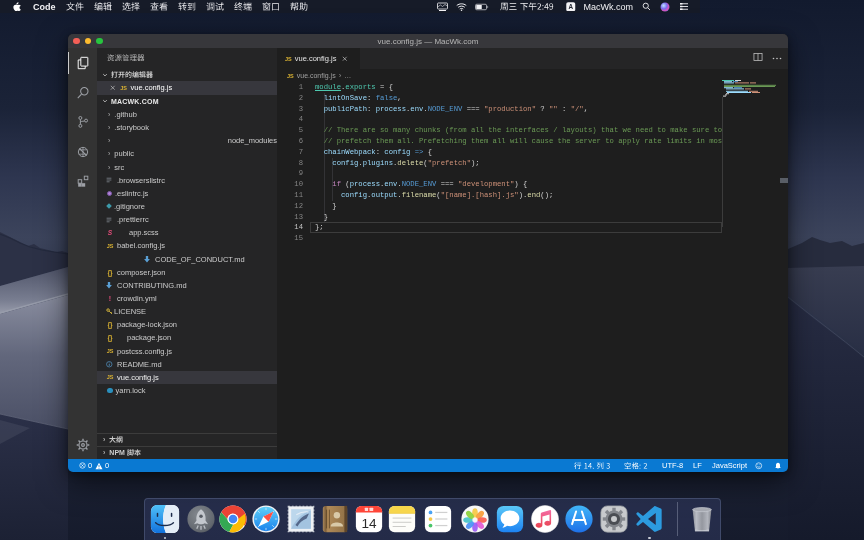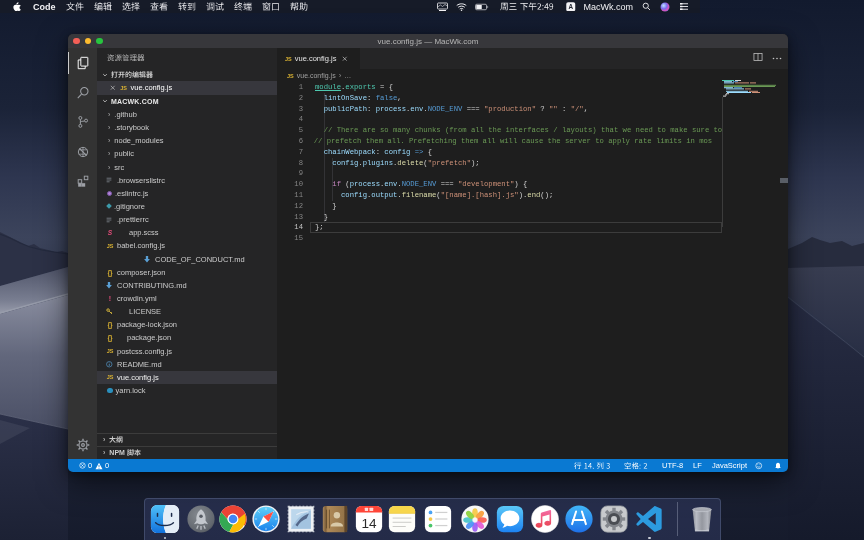--- a/index.html
+++ b/index.html
@@ -316,21 +316,21 @@
           <span style="margin-left:3px; letter-spacing:0.2px;">MACWK.COM</span>
         </div>
       <div class="srow" style="top:59.9px;">
           <span class="chev" style="margin-left:11px;">›</span>
           <span style="margin-left:4px;">.github</span>
         </div>
       <div class="srow" style="top:73.0px;">
           <span class="chev" style="margin-left:11px;">›</span>
           <span style="margin-left:4px;">.storybook</span>
         </div>
-      <div class="srow" style="top:86.2px;">
+      <div class="srow" style="top:86.2px;justify-content:space-between;">
           <span class="chev" style="margin-left:11px;">›</span>
           <span style="margin-left:4px;">node_modules</span>
         </div>
       <div class="srow" style="top:99.3px;">
           <span class="chev" style="margin-left:11px;">›</span>
           <span style="margin-left:4px;">public</span>
         </div>
       <div class="srow" style="top:112.5px;">
           <span class="chev" style="margin-left:11px;">›</span>
           <span style="margin-left:4px;">src</span>
@@ -389,21 +389,21 @@
         </div>
       <div class="srow" style="top:244.0px;">
           <span class="ficon" style="margin-left:9px; color:#e44d7a; font-weight:bold;">!</span>
           <span style="margin-left:3px;">crowdin.yml</span>
         </div>
       <div class="srow" style="top:257.1px;">
           <svg style="margin-left:9px; width:7px; height:7px;" viewBox="0 0 10 10" fill="none" stroke="#d4b43c" stroke-width="1.4">
             <circle cx="3" cy="3" r="1.8"></circle>
             <path d="M4.5,4.5 L8.5,8.5 M7,7 L8.3,5.7"></path>
           </svg>
-          <span style="margin-left:16px;">LICENSE</span>
+          <span style="margin-left:1px;">LICENSE</span>
         </div>
       <div class="srow" style="top:270.3px;">
           <span class="ficon" style="margin-left:9px; color:#dbb332; font-size:6.5px; font-weight:bold;">{}</span>
           <span style="margin-left:3px;">package-lock.json</span>
         </div>
       <div class="srow" style="top:283.4px;">
           <span class="ficon" style="margin-left:9px; color:#dbb332; font-size:6.5px; font-weight:bold;">{}</span>
           <span style="margin-left:13px;">package.json</span>
         </div>
       <div class="srow" style="top:296.6px;">
@@ -484,21 +484,21 @@
         <div class="ln" style="top:118.8px;">12</div>
         <div class="ln" style="top:129.6px;">13</div>
         <div class="ln" style="top:140.4px; color:#c6c6c6;">14</div>
         <div class="ln" style="top:151.2px;">15</div>
         <div style="position:absolute; left:46.7px; top:10.8px; width:1px; height:129.6px; background:#333336;"></div>
         <div style="position:absolute; left:55.4px; top:75.6px; width:1px; height:43.2px; background:#333336;"></div>
         <div class="cl" style="top:0px; left:38px;"><span style="color:#4ec9b0; text-decoration:underline;">module</span><span style="color:#d4d4d4;">.</span><span style="color:#4ec9b0;">exports</span><span style="color:#d4d4d4;"> = {</span></div>
         <div class="cl" style="top:10.8px; left:38px;"><span style="color:#d4d4d4;">  </span><span style="color:#9cdcfe;">lintOnSave</span><span style="color:#d4d4d4;">: </span><span style="color:#569cd6;">false</span><span style="color:#d4d4d4;">,</span></div>
         <div class="cl" style="top:21.6px; left:38px;"><span style="color:#d4d4d4;">  </span><span style="color:#9cdcfe;">publicPath</span><span style="color:#d4d4d4;">: </span><span style="color:#9cdcfe;">process</span><span style="color:#d4d4d4;">.</span><span style="color:#9cdcfe;">env</span><span style="color:#d4d4d4;">.</span><span style="color:#569cd6;">NODE_ENV</span><span style="color:#d4d4d4;"> === </span><span style="color:#ce9178;">"production"</span><span style="color:#d4d4d4;"> ? </span><span style="color:#ce9178;">""</span><span style="color:#d4d4d4;"> : </span><span style="color:#ce9178;">"/"</span><span style="color:#d4d4d4;">,</span></div>
         <div class="cl" style="top:43.2px; left:38px;"><span style="color:#6a9955;">  // There are so many chunks (from all the interfaces / layouts) that we need to make sure to</span></div>
-        <div class="cl" style="top:54px; left:28px;"><span style="color:#6a9955;">  // prefetch them all. Prefetching them all will cause the server to apply rate limits in mos</span></div>
+        <div class="cl" style="top:54px; left:38px;"><span style="color:#6a9955;">  // prefetch them all. Prefetching them all will cause the server to apply rate limits in mos</span></div>
         <div class="cl" style="top:64.8px; left:38px;"><span style="color:#d4d4d4;">  </span><span style="color:#9cdcfe;">chainWebpack</span><span style="color:#d4d4d4;">: </span><span style="color:#9cdcfe;">config</span><span style="color:#d4d4d4;"> </span><span style="color:#569cd6;">=&gt;</span><span style="color:#d4d4d4;"> {</span></div>
         <div class="cl" style="top:75.6px; left:38px;"><span style="color:#d4d4d4;">    </span><span style="color:#9cdcfe;">config</span><span style="color:#d4d4d4;">.</span><span style="color:#9cdcfe;">plugins</span><span style="color:#d4d4d4;">.</span><span style="color:#dcdcaa;">delete</span><span style="color:#d4d4d4;">(</span><span style="color:#ce9178;">"prefetch"</span><span style="color:#d4d4d4;">);</span></div>
         <div class="cl" style="top:97.2px; left:38px;"><span style="color:#d4d4d4;">    </span><span style="color:#c586c0;">if</span><span style="color:#d4d4d4;"> (</span><span style="color:#9cdcfe;">process</span><span style="color:#d4d4d4;">.</span><span style="color:#9cdcfe;">env</span><span style="color:#d4d4d4;">.</span><span style="color:#569cd6;">NODE_ENV</span><span style="color:#d4d4d4;"> === </span><span style="color:#ce9178;">"development"</span><span style="color:#d4d4d4;">) {</span></div>
         <div class="cl" style="top:108px; left:38px;"><span style="color:#d4d4d4;">      </span><span style="color:#9cdcfe;">config</span><span style="color:#d4d4d4;">.</span><span style="color:#9cdcfe;">output</span><span style="color:#d4d4d4;">.</span><span style="color:#dcdcaa;">filename</span><span style="color:#d4d4d4;">(</span><span style="color:#ce9178;">"[name].[hash].js"</span><span style="color:#d4d4d4;">).</span><span style="color:#dcdcaa;">end</span><span style="color:#d4d4d4;">();</span></div>
         <div class="cl" style="top:118.8px; left:38px;"><span style="color:#d4d4d4;">    }</span></div>
         <div class="cl" style="top:129.6px; left:38px;"><span style="color:#d4d4d4;">  }</span></div>
         <div class="cl" style="top:140.4px; left:38px;"><span style="color:#d4d4d4;">};</span></div>
         <div style="position:absolute; left:33px; top:140.2px; width:412px; height:10.8px; border:1px solid #3c3c3c;"></div>
         <div style="position:absolute; left:445px; top:15px; width:1px; height:130px; background:#3c3c3c;"></div>
         <svg style="position:absolute; left:445px; top:-2px; width:59px; height:20px;" viewBox="0 0 59 20">

